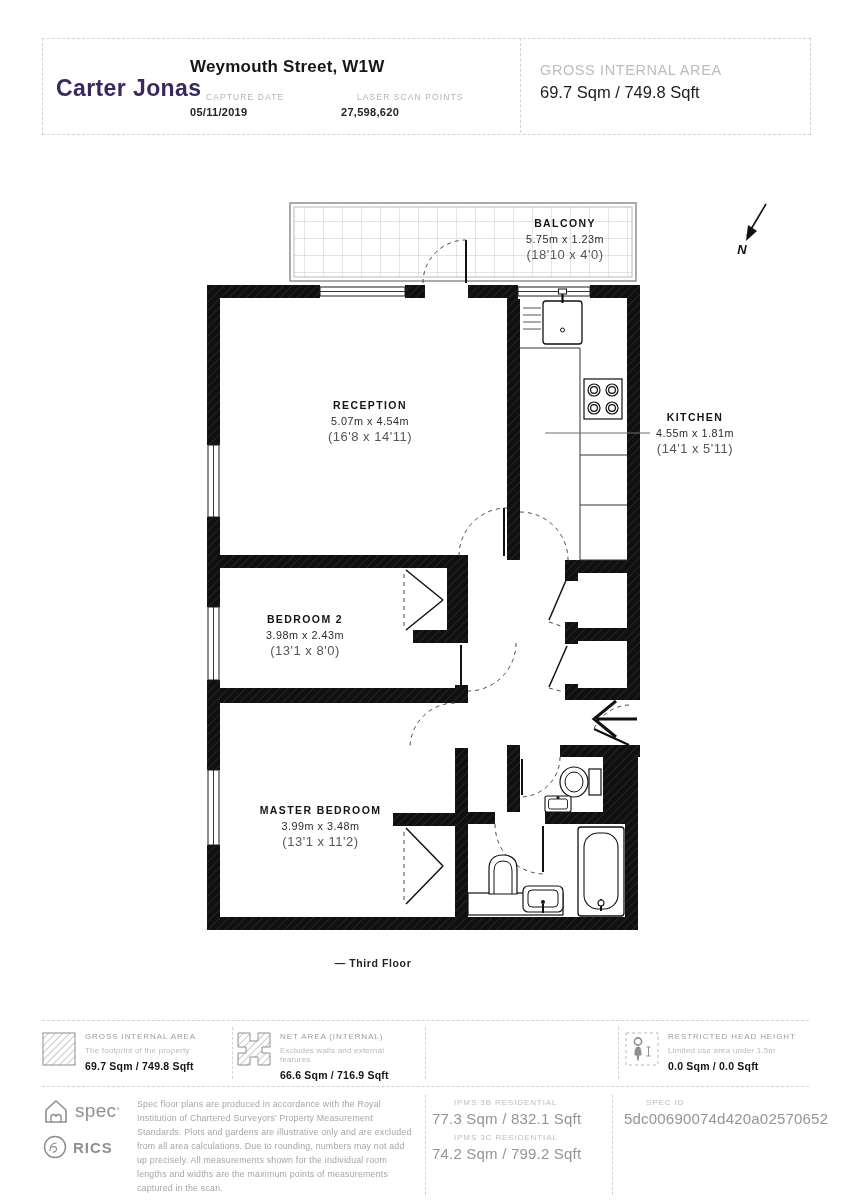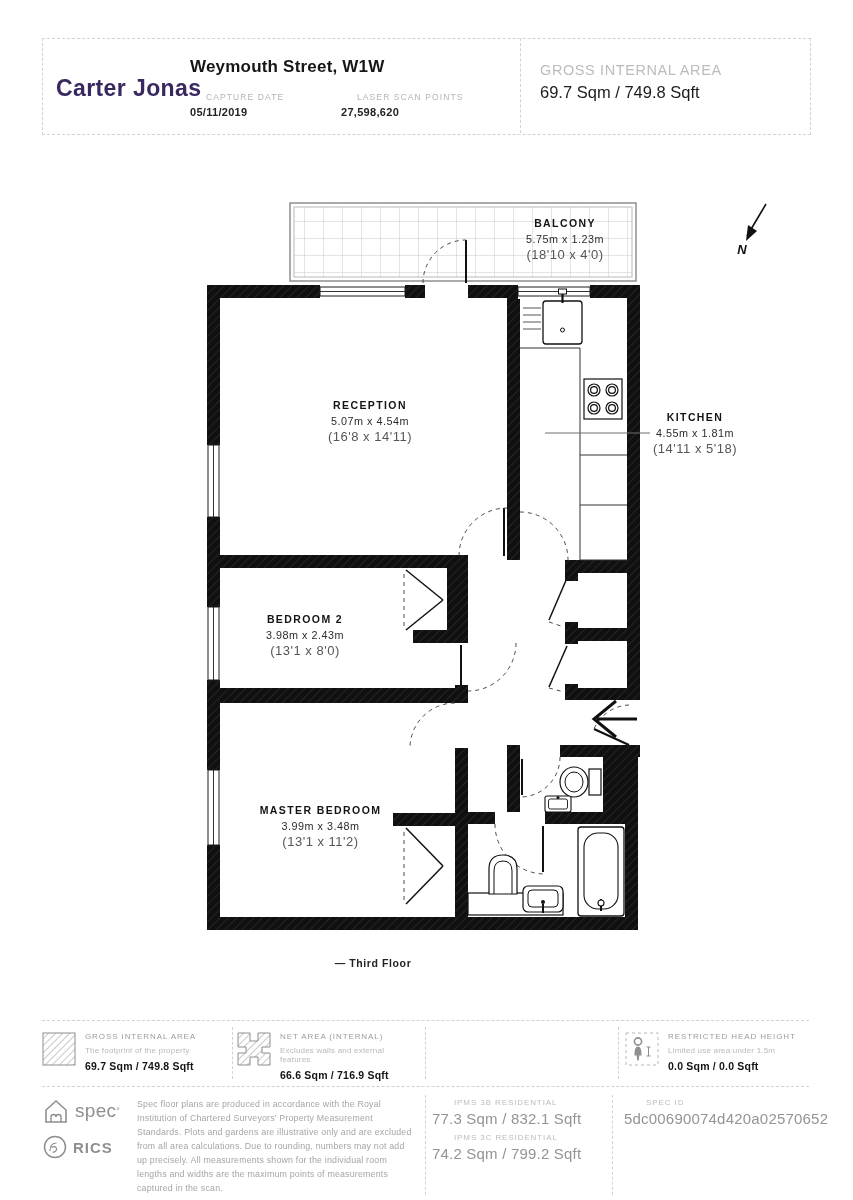--- a/index.html
+++ b/index.html
@@ -268,21 +268,21 @@
 
   <div class="abs room-label" style="left:290px;top:398px;width:160px;">
     <div class="rname">RECEPTION</div>
     <div class="rdim">5.07m x 4.54m</div>
     <div class="rft">(16'8 x 14'11)</div>
   </div>
 
   <div class="abs room-label" style="left:635px;top:410px;width:120px;">
     <div class="rname">KITCHEN</div>
     <div class="rdim">4.55m x 1.81m</div>
-    <div class="rft">(14'11 x 5'18)</div>
+    <div class="rft">(14'1 x 5'11)</div>
   </div>
 
   <div class="abs room-label" style="left:230px;top:612px;width:150px;">
     <div class="rname">BEDROOM 2</div>
     <div class="rdim">3.98m x 2.43m</div>
     <div class="rft">(13'1 x 8'0)</div>
   </div>
 
   <div class="abs room-label" style="left:238px;top:803px;width:165px;">
     <div class="rname">MASTER BEDROOM</div>

